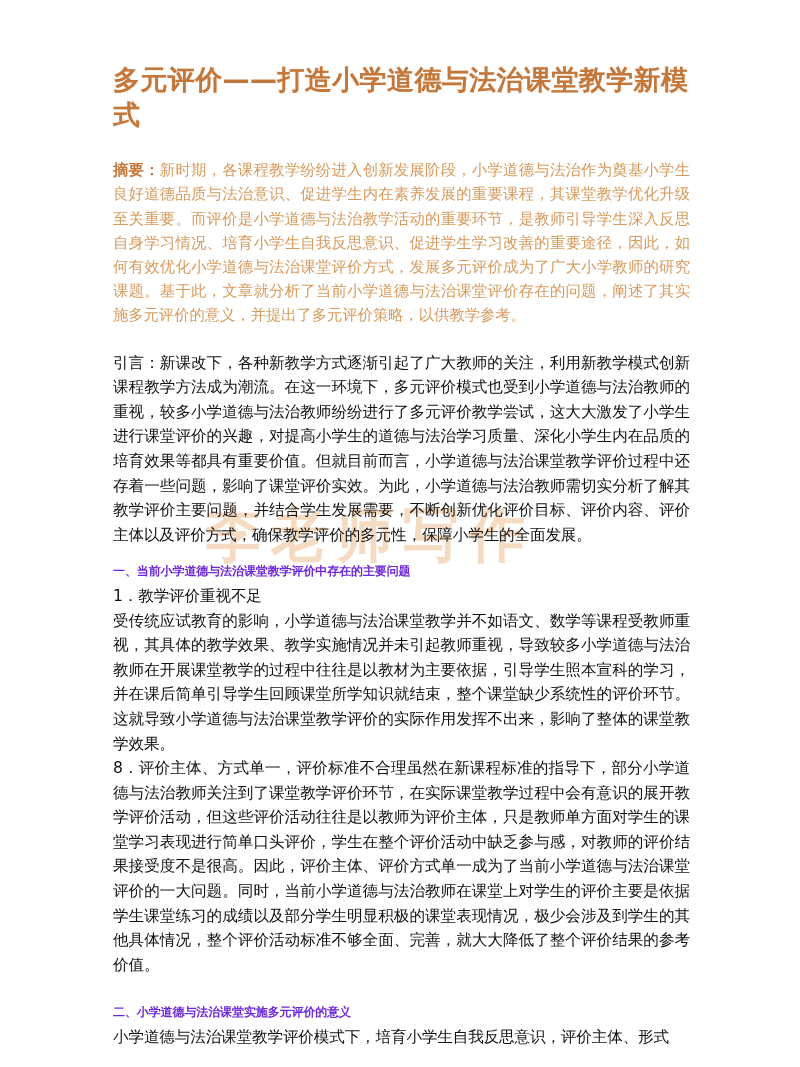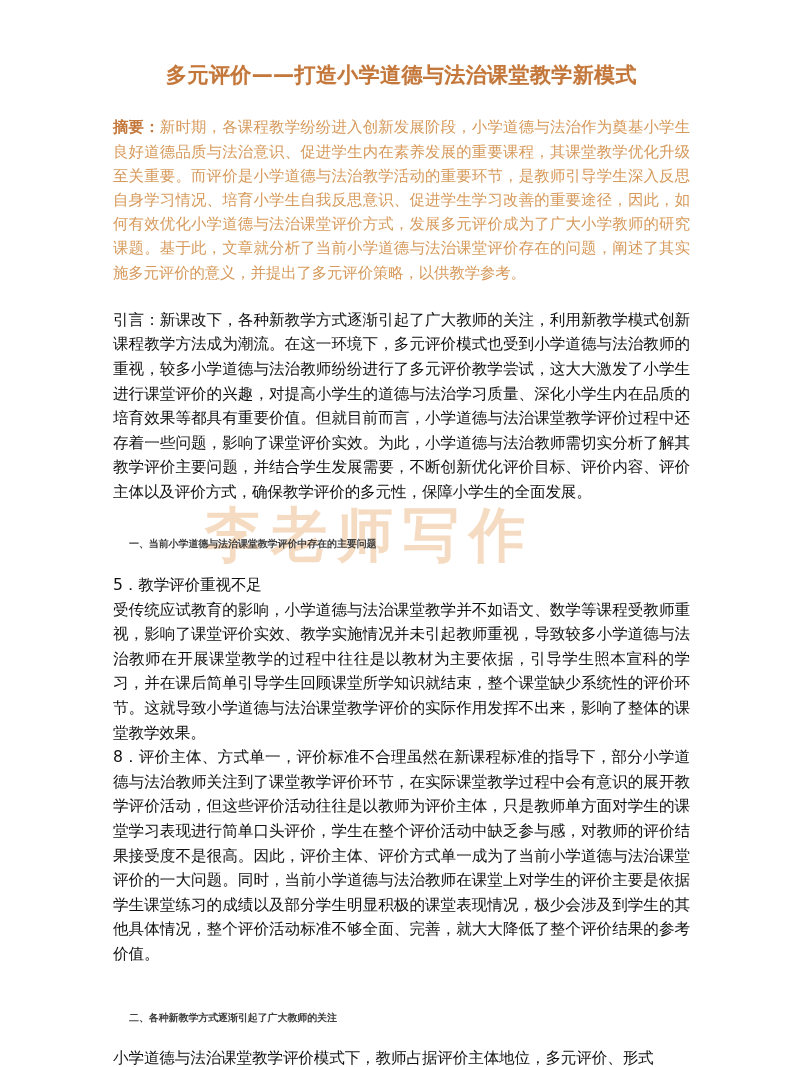--- a/index.html
+++ b/index.html
@@ -46,24 +46,23 @@
   }
 
   .content {
     position: relative;
     z-index: 2;
   }
 
   
   .doc-title {
     font-family: "DejaVu Sans", sans-serif;
-    font-size: 21px;
+    font-size: 27px;
     font-weight: 700;
     color: #c4773a;
-    text-align: center;
     letter-spacing: 0.4px;
     margin: 0 0 26px 0;
     line-height: 1.3;
     text-shadow: 0 0 1px rgba(196,119,58,0.35);
   }
 
   
   .abstract-block {
     color: #d79a5c;
     font-size: 15.4px;
@@ -91,26 +90,26 @@
     line-height: 24.6px;
     text-align: justify;
     text-justify: inter-ideograph;
     font-family: "DejaVu Sans", sans-serif;
     letter-spacing: -0.15px;
     margin: 0;
   }
 
   
   .section-heading {
-    color: #404040;
+    color: #6d28d9;
     font-weight: 700;
-    font-size: 10px;
+    font-size: 12px;
     line-height: 24.6px;
     font-family: "DejaVu Sans", sans-serif;
-    margin: 16px;
+    margin: 0;
     letter-spacing: -0.1px;
   }
 
   .sub-heading {
     color: #111111;
     font-size: 15.6px;
     line-height: 24.6px;
     font-family: "DejaVu Sans", sans-serif;
     margin: 0;
     letter-spacing: -0.15px;
@@ -132,27 +131,27 @@
     </div>
 
     <div class="gap-lg"></div>
 
     <p class="body-text"><span>引言：</span><span>新课改下，各种新教学方式逐渐引起了广大教师的关注，利用新教学模式创新课程教学方法成为潮流。在这一环境下，多元评价模式也受到小学道德与法治教师的重视，较多小学道德与法治教师纷纷进行了多元评价教学尝试，这大大激发了小学生进行课堂评价的兴趣，对提高小学生的道德与法治学习质量、深化小学生内在品质的培育效果等都具有重要价值。但就目前而言，小学道德与法治课堂教学评价过程中还存着一些问题，影响了课堂评价实效。为此，小学道德与法治教师需切实分析了解其教学评价主要问题，并结合学生发展需要，不断创新优化评价目标、评价内容、评价主体以及评价方式，确保教学评价的多元性，保障小学生的全面发展。</span></p>
 
     <div class="gap-md"></div>
 
     <p class="section-heading">一、当前小学道德与法治课堂教学评价中存在的主要问题</p>
 
-    <p class="sub-heading">5．教学评价重视不足</p>
+    <p class="sub-heading">1．教学评价重视不足</p>
 
-    <p class="body-text">受传统应试教育的影响，小学道德与法治课堂教学并不如语文、数学等课程受教师重视，影响了课堂评价实效、教学实施情况并未引起教师重视，导致较多小学道德与法治教师在开展课堂教学的过程中往往是以教材为主要依据，引导学生照本宣科的学习，并在课后简单引导学生回顾课堂所学知识就结束，整个课堂缺少系统性的评价环节。这就导致小学道德与法治课堂教学评价的实际作用发挥不出来，影响了整体的课堂教学效果。</p>
+    <p class="body-text">受传统应试教育的影响，小学道德与法治课堂教学并不如语文、数学等课程受教师重视，其具体的教学效果、教学实施情况并未引起教师重视，导致较多小学道德与法治教师在开展课堂教学的过程中往往是以教材为主要依据，引导学生照本宣科的学习，并在课后简单引导学生回顾课堂所学知识就结束，整个课堂缺少系统性的评价环节。这就导致小学道德与法治课堂教学评价的实际作用发挥不出来，影响了整体的课堂教学效果。</p>
 
     <p class="body-text">8．评价主体、方式单一，评价标准不合理虽然在新课程标准的指导下，部分小学道德与法治教师关注到了课堂教学评价环节，在实际课堂教学过程中会有意识的展开教学评价活动，但这些评价活动往往是以教师为评价主体，只是教师单方面对学生的课堂学习表现进行简单口头评价，学生在整个评价活动中缺乏参与感，对教师的评价结果接受度不是很高。因此，评价主体、评价方式单一成为了当前小学道德与法治课堂评价的一大问题。同时，当前小学道德与法治教师在课堂上对学生的评价主要是依据学生课堂练习的成绩以及部分学生明显积极的课堂表现情况，极少会涉及到学生的其他具体情况，整个评价活动标准不够全面、完善，就大大降低了整个评价结果的参考价值。</p>
 
     <div class="gap-lg"></div>
 
-    <p class="section-heading">二、各种新教学方式逐渐引起了广大教师的关注</p>
+    <p class="section-heading">二、小学道德与法治课堂实施多元评价的意义</p>
 
 
-    <p class="body-text">小学道德与法治课堂教学评价模式下，教师占据评价主体地位，多元评价、形式</p>
+    <p class="body-text">小学道德与法治课堂教学评价模式下，培育小学生自我反思意识，评价主体、形式</p>
 
   </div>
 </div>
 
 </body></html>

